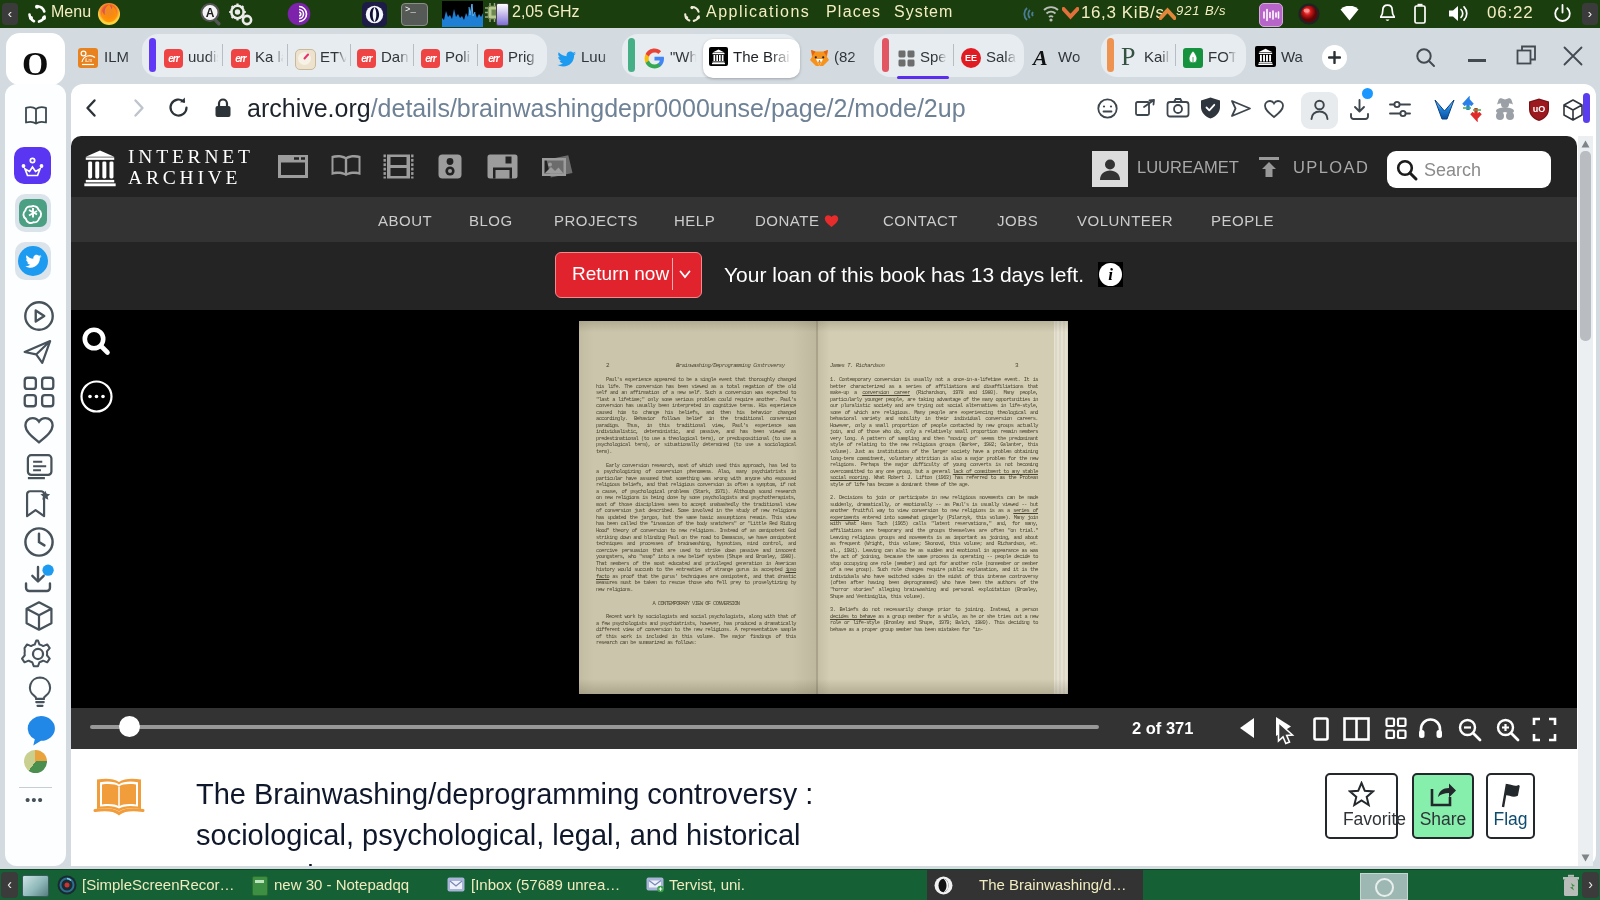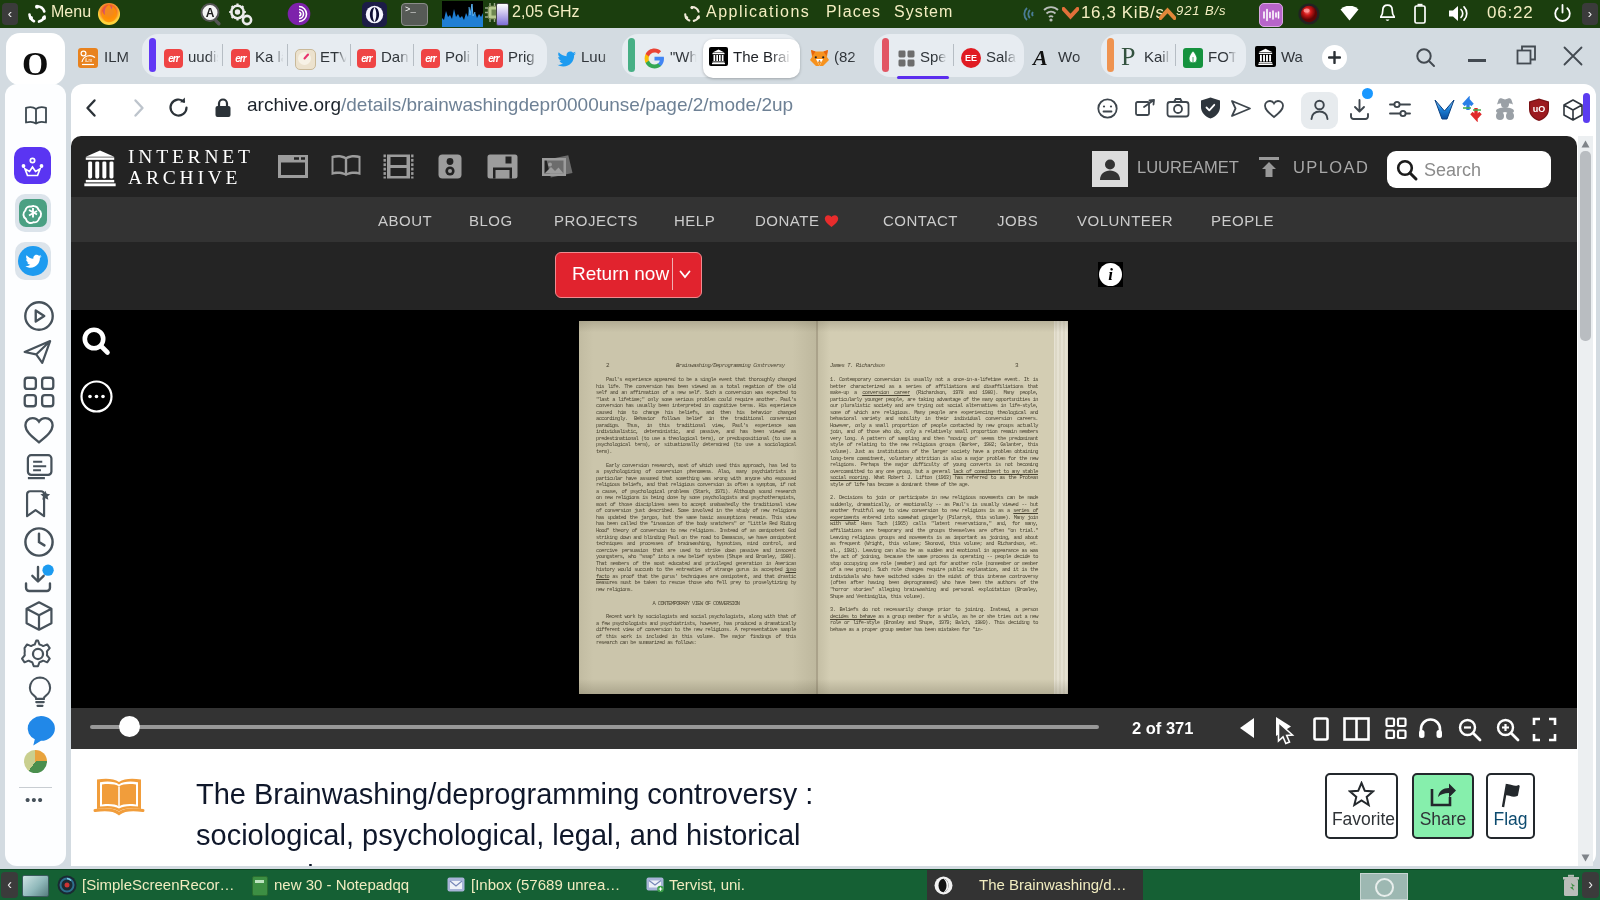--- a/index.html
+++ b/index.html
@@ -417,21 +417,21 @@
         <path d="M9.5 4.5 L16.5 12 L9.5 19.5" fill="none" stroke="#bdc4cc" stroke-width="2.4" stroke-linecap="round" stroke-linejoin="round"></path>
       </svg>
     <svg class="abs" style="left:95px;top:11px" width="25" height="25" viewBox="0 0 25 25">
         <path d="M20.5 12.5 A 8 8 0 1 1 18 6.7" fill="none" stroke="#2b3238" stroke-width="2.2" stroke-linecap="round"></path>
         <path d="M18.8 2.5 L19 7.5 L14 7.2 Z" fill="#2b3238"></path>
       </svg>
     <svg class="abs" style="left:142px;top:13px" width="20" height="22" viewBox="0 0 20 22">
         <rect x="2.5" y="9" width="15" height="11" rx="2" fill="#2b3238"></rect>
         <path d="M6 9 V6.5 a4 4 0 0 1 8 0 V9" fill="none" stroke="#2b3238" stroke-width="2.2"></path>
       </svg>
-    <div class="abs" style="left:176px;top:10px;font-size:19px;color:#1c232b;white-space:nowrap;">archive.org<span style="color:#6e8195;">/details/brainwashingdepr0000unse/page/2/mode/2up</span></div>
+    <div class="abs" style="left:176px;top:10px;font-size:25px;color:#1c232b;white-space:nowrap;">archive.org<span style="color:#6e8195;">/details/brainwashingdepr0000unse/page/2/mode/2up</span></div>
 
     <svg class="abs" style="left:1025px;top:13px" width="23" height="23" viewBox="0 0 23 23">
         <circle cx="11.5" cy="11.5" r="9.2" fill="none" stroke="#3e464d" stroke-width="1.8"></circle>
         <circle cx="8" cy="9.5" r="1.1" fill="#3e464d"></circle>
         <circle cx="15" cy="9.5" r="1.1" fill="#3e464d"></circle>
         <path d="M7.5 14.5 h8" stroke="#3e464d" stroke-width="1.8" stroke-linecap="round"></path>
       </svg>
     <svg class="abs" style="left:1063px;top:13px" width="24" height="23" viewBox="0 0 24 23">
         <rect x="2" y="5" width="13" height="13" rx="1.5" fill="none" stroke="#3e464d" stroke-width="1.8"></rect>
         <path d="M10 10 L20 3 M20 3 l-4.5 0.5 M20 3 l-0.5 4.5" stroke="#3e464d" stroke-width="1.8" fill="none" stroke-linecap="round"></path>
@@ -597,20 +597,21 @@
         </svg>
       <div class="abs" style="left:1353px;top:24px;color:#8b8b8b;font-size:18px;">Search</div>
     </div>
     <div class="abs" id="iabanner">
       <div class="abs" style="left:484px;top:10px;width:145px;height:44px;background:#e1232e;border-radius:6px;border:1px solid #f08a8f;"></div>
       <div class="abs" style="left:501px;top:21px;color:#fff;font-size:19px;">Return now</div>
       <div class="abs" style="left:601px;top:16px;width:1px;height:32px;background:#f0b0b3;"></div>
       <svg class="abs" style="left:608px;top:28px" width="12" height="9" viewBox="0 0 12 9">
           <path d="M1.5 1.5 L6 7 L10.5 1.5" fill="none" stroke="#fff" stroke-width="1.8" stroke-linecap="round"></path>
         </svg>
+      <div class="abs" style="left:653px;top:21px;color:#fff;font-size:21px;">Your loan of this book has 13 days left.</div>
       <div class="abs" style="left:1027px;top:20px;width:25px;height:25px;background:#000;"></div>
       <div class="abs" style="left:1028px;top:21px;width:23px;height:23px;background:#fff;border-radius:50%;color:#000;font-family:'Liberation Serif',serif;font-weight:bold;font-style:italic;font-size:17px;text-align:center;line-height:23px;">i</div>
     </div>
     <div class="abs" id="iareader">
       <svg class="abs" style="left:10px;top:16px" width="30" height="30" viewBox="0 0 30 30">
           <circle cx="13" cy="13" r="9.2" fill="none" stroke="#fff" stroke-width="4.6"></circle>
           <path d="M20 20 L26.5 26.5" stroke="#fff" stroke-width="4.6" stroke-linecap="round"></path>
         </svg>
       <svg class="abs" style="left:9px;top:70px" width="33" height="33" viewBox="0 0 33 33">
           <circle cx="16.5" cy="16.5" r="15" fill="none" stroke="#fff" stroke-width="2.2"></circle>
@@ -699,21 +700,21 @@
             <path d="M26 9.5 C22.5 7 16 6.5 9 7.5 V27.5 C16 26.5 22.5 27 26 29.5 C29.5 27 36 26.5 43 27.5 V7.5 C36 6.5 29.5 7 26 9.5 Z" fill="#f19d3b"></path>
             <path d="M26 9.5 V29.5" stroke="#fff" stroke-width="1.5"></path>
             <path d="M2 33.5 C12 32 21 32.5 26 36.5 C31 32.5 40 32 50 33.5" fill="none" stroke="#f19d3b" stroke-width="3" stroke-linecap="round"></path>
           </g>
         </svg>
       <div class="abs" style="left:96px;top:25px;width:1250px;color:#0f172a;font-size:29px;line-height:41px;margin-left:29px;">The Brainwashing/deprogramming controversy :<br>sociological, psychological, legal, and historical<br>perspectives</div>
       <div class="abs" style="left:1254px;top:24px;width:69px;height:62px;border:2px solid #23282c;border-radius:5px;background:#fff;">
         <svg style="position:absolute;left:21px;top:6px" width="27" height="26" viewBox="0 0 27 26">
             <path d="M13.5 2 L16.8 9.8 L25 10.4 L18.7 15.9 L20.7 24 L13.5 19.5 L6.3 24 L8.3 15.9 L2 10.4 L10.2 9.8 Z" fill="none" stroke="#23282c" stroke-width="2"></path>
           </svg>
-        <div style="position:absolute;left:2px;top:34px;width:100%;text-align:center;font-size:17.5px;color:#2f3337;">Favorite</div>
+        <div style="position:absolute;left:13px;top:34px;width:100%;text-align:center;font-size:17.5px;color:#2f3337;">Favorite</div>
       </div>
       <div class="abs" style="left:1341px;top:24px;width:58px;height:62px;border:2px solid #23282c;border-radius:5px;background:#86efac;">
         <svg style="position:absolute;left:15px;top:6px" width="28" height="27" viewBox="0 0 28 27">
             <path d="M3 8 V24 H21 V16" fill="none" stroke="#23282c" stroke-width="2.6"></path>
             <path d="M9 16 C10 10 14 7 20 7 V2.5 L27 9.5 L20 16.5 V12 C15.5 12 12 13 9 16 Z" fill="#23282c"></path>
           </svg>
         <div style="position:absolute;left:0;top:34px;width:100%;text-align:center;font-size:17.5px;color:#2f3337;">Share</div>
       </div>
       <div class="abs" style="left:1415px;top:24px;width:45px;height:62px;border:2px solid #23282c;border-radius:5px;background:#fff;">
         <svg style="position:absolute;left:9px;top:5px" width="26" height="28" viewBox="0 0 26 28">

